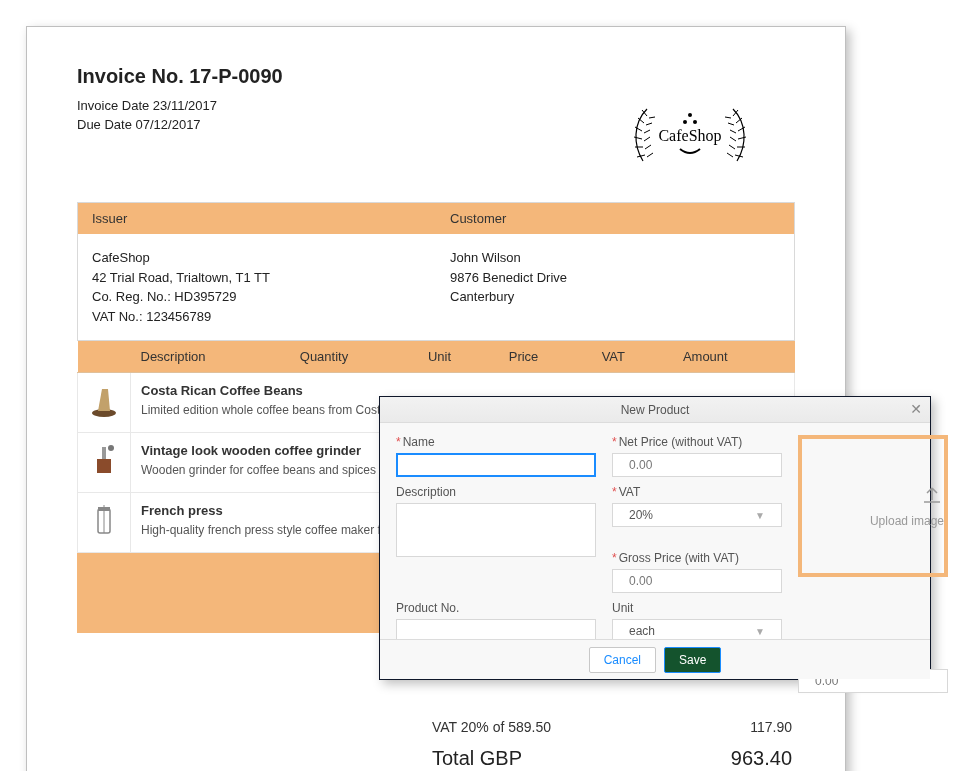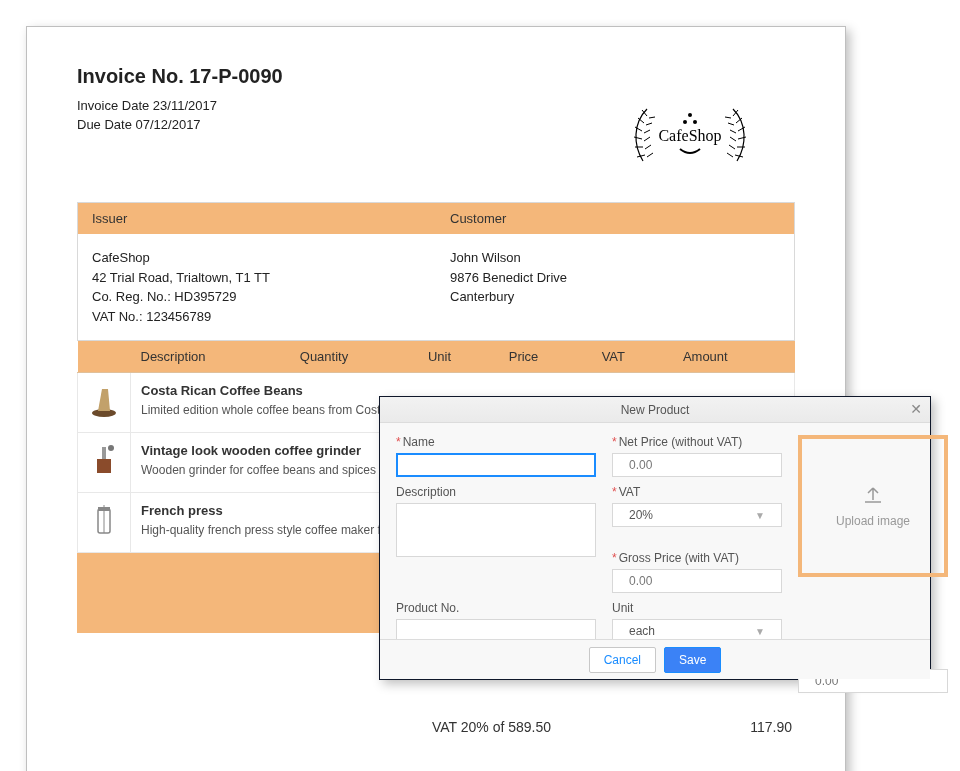--- a/index.html
+++ b/index.html
@@ -87,30 +87,30 @@
   .req{color:#e05050;margin-right:2px;}
   .field input, .field textarea, .field .select{
     width:100%;height:24px;border:1px solid #d8d8d8;background:#fff;font-size:12px;padding:3px 16px;color:#777;
   }
   .field textarea{height:54px;resize:none;}
   .field .select{display:flex;align-items:center;justify-content:space-between;color:#555;}
   .select .caret{color:#aaa;font-size:10px;}
   .name-input{border:2px solid #1a8cff !important;height:26px;}
   .upload{
     grid-row:1 / span 3; grid-column:3;
-    border:4px solid #f4b77a; display:flex;flex-direction:column;align-items:center;justify-content:center;
+    border:4px solid #f4b77a; display:flex;flex-direction:column;align-items:flex-end;justify-content:center;
     color:#999; height:142px;
   }
   .upload svg{margin-bottom:6px;}
   .modal-foot{
     position:absolute;left:0;right:0;bottom:0;height:40px;border-top:1px solid #dcdcdc;
     display:flex;justify-content:center;align-items:center;gap:8px;padding:0 12px;background:#f8f8f8;
   }
   .btn{height:26px;padding:0 14px;border:1px solid #c8c8c8;background:#fff;font-size:12px;border-radius:2px;cursor:pointer;}
-  .btn.primary{background:#3b82f6;border-color:#1a8cff;color:#fff;}
+  .btn.primary{background:#14532d;border-color:#1a8cff;color:#fff;}
   .btn.secondary{color:#1a8cff;}
 </style>
 </head>
 <body>
 
 <div class="doc">
   <h1>Invoice No. 17-P-0090</h1>
   <div class="meta">Invoice Date 23/11/2017</div>
   <div class="meta">Due Date 07/12/2017</div>
 
@@ -211,20 +211,24 @@
       </tr>
     </tbody>
   </table>
   <div class="totals-bg"></div>
 
   <div class="totals-wrap">
     <div class="obscured">
       <span>VAT 20% of 589.50</span>
       <span>117.90</span>
     </div>
+    <div class="total-row">
+      <span>Total GBP</span>
+      <span>963.40</span>
+    </div>
   </div>
 </div>
 
 <div class="modal">
   <div class="modal-head">
     <span>New Product</span>
     <span class="close">✕</span>
   </div>
 
   <div class="modal-body">

